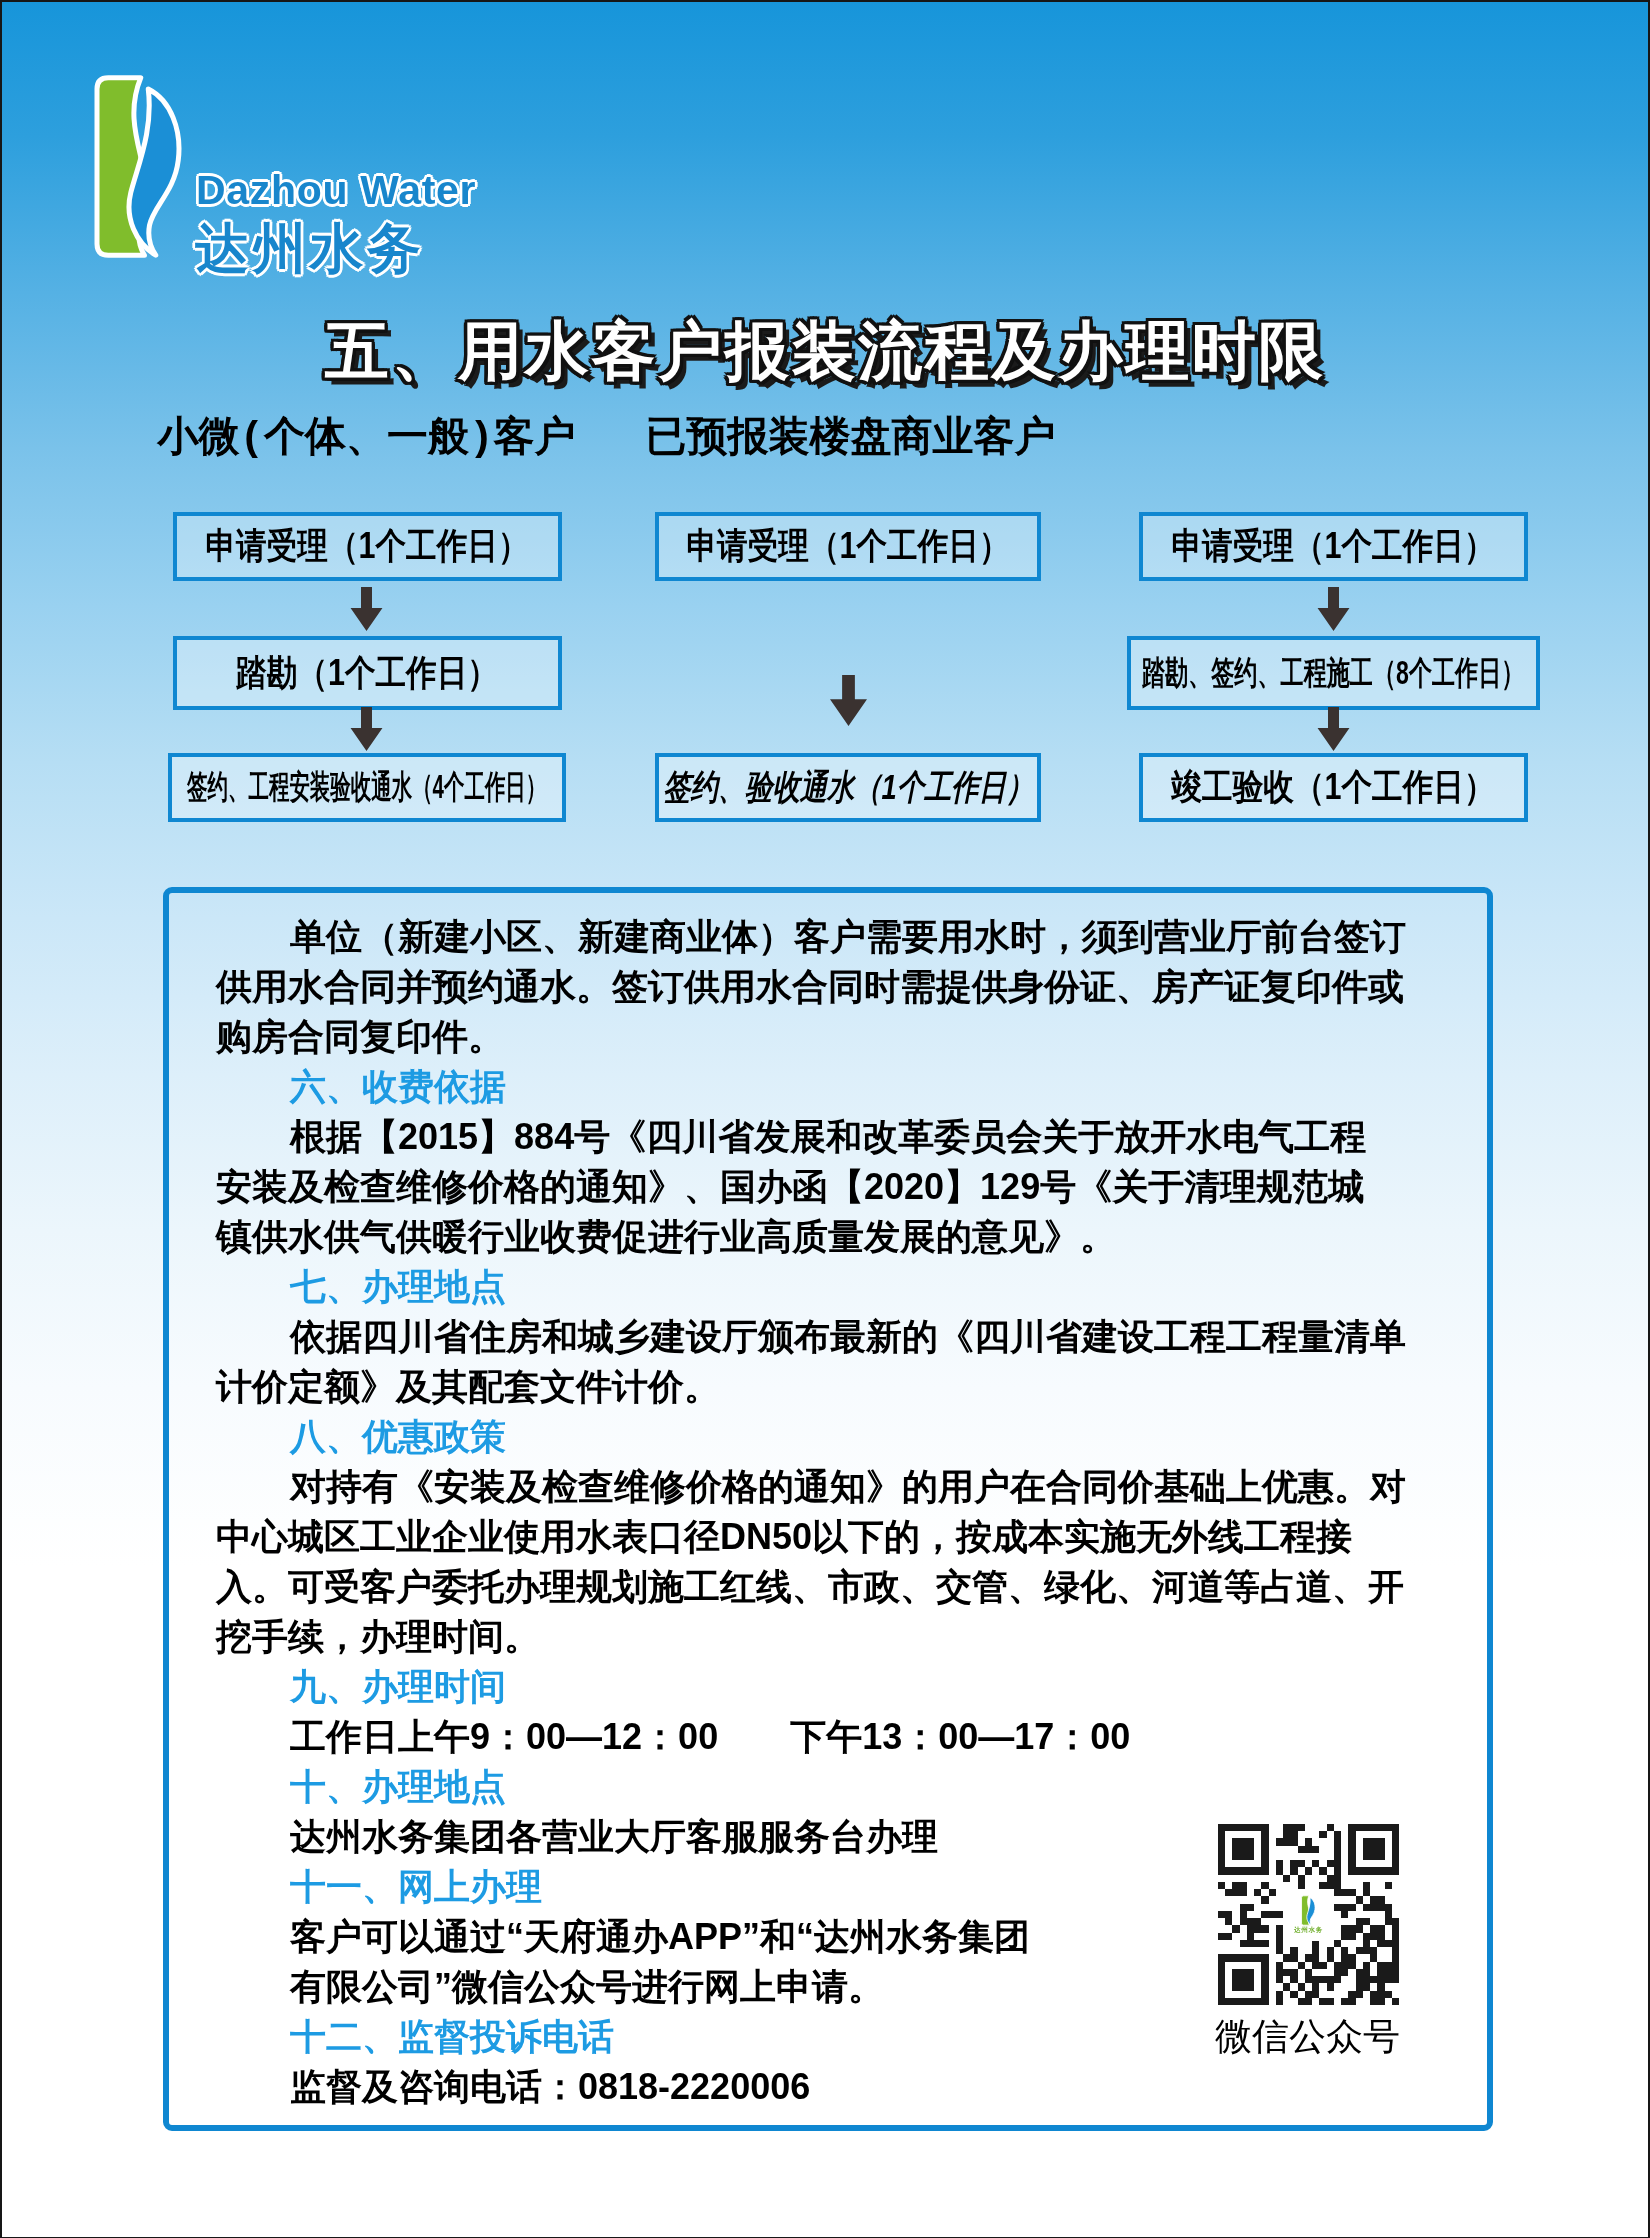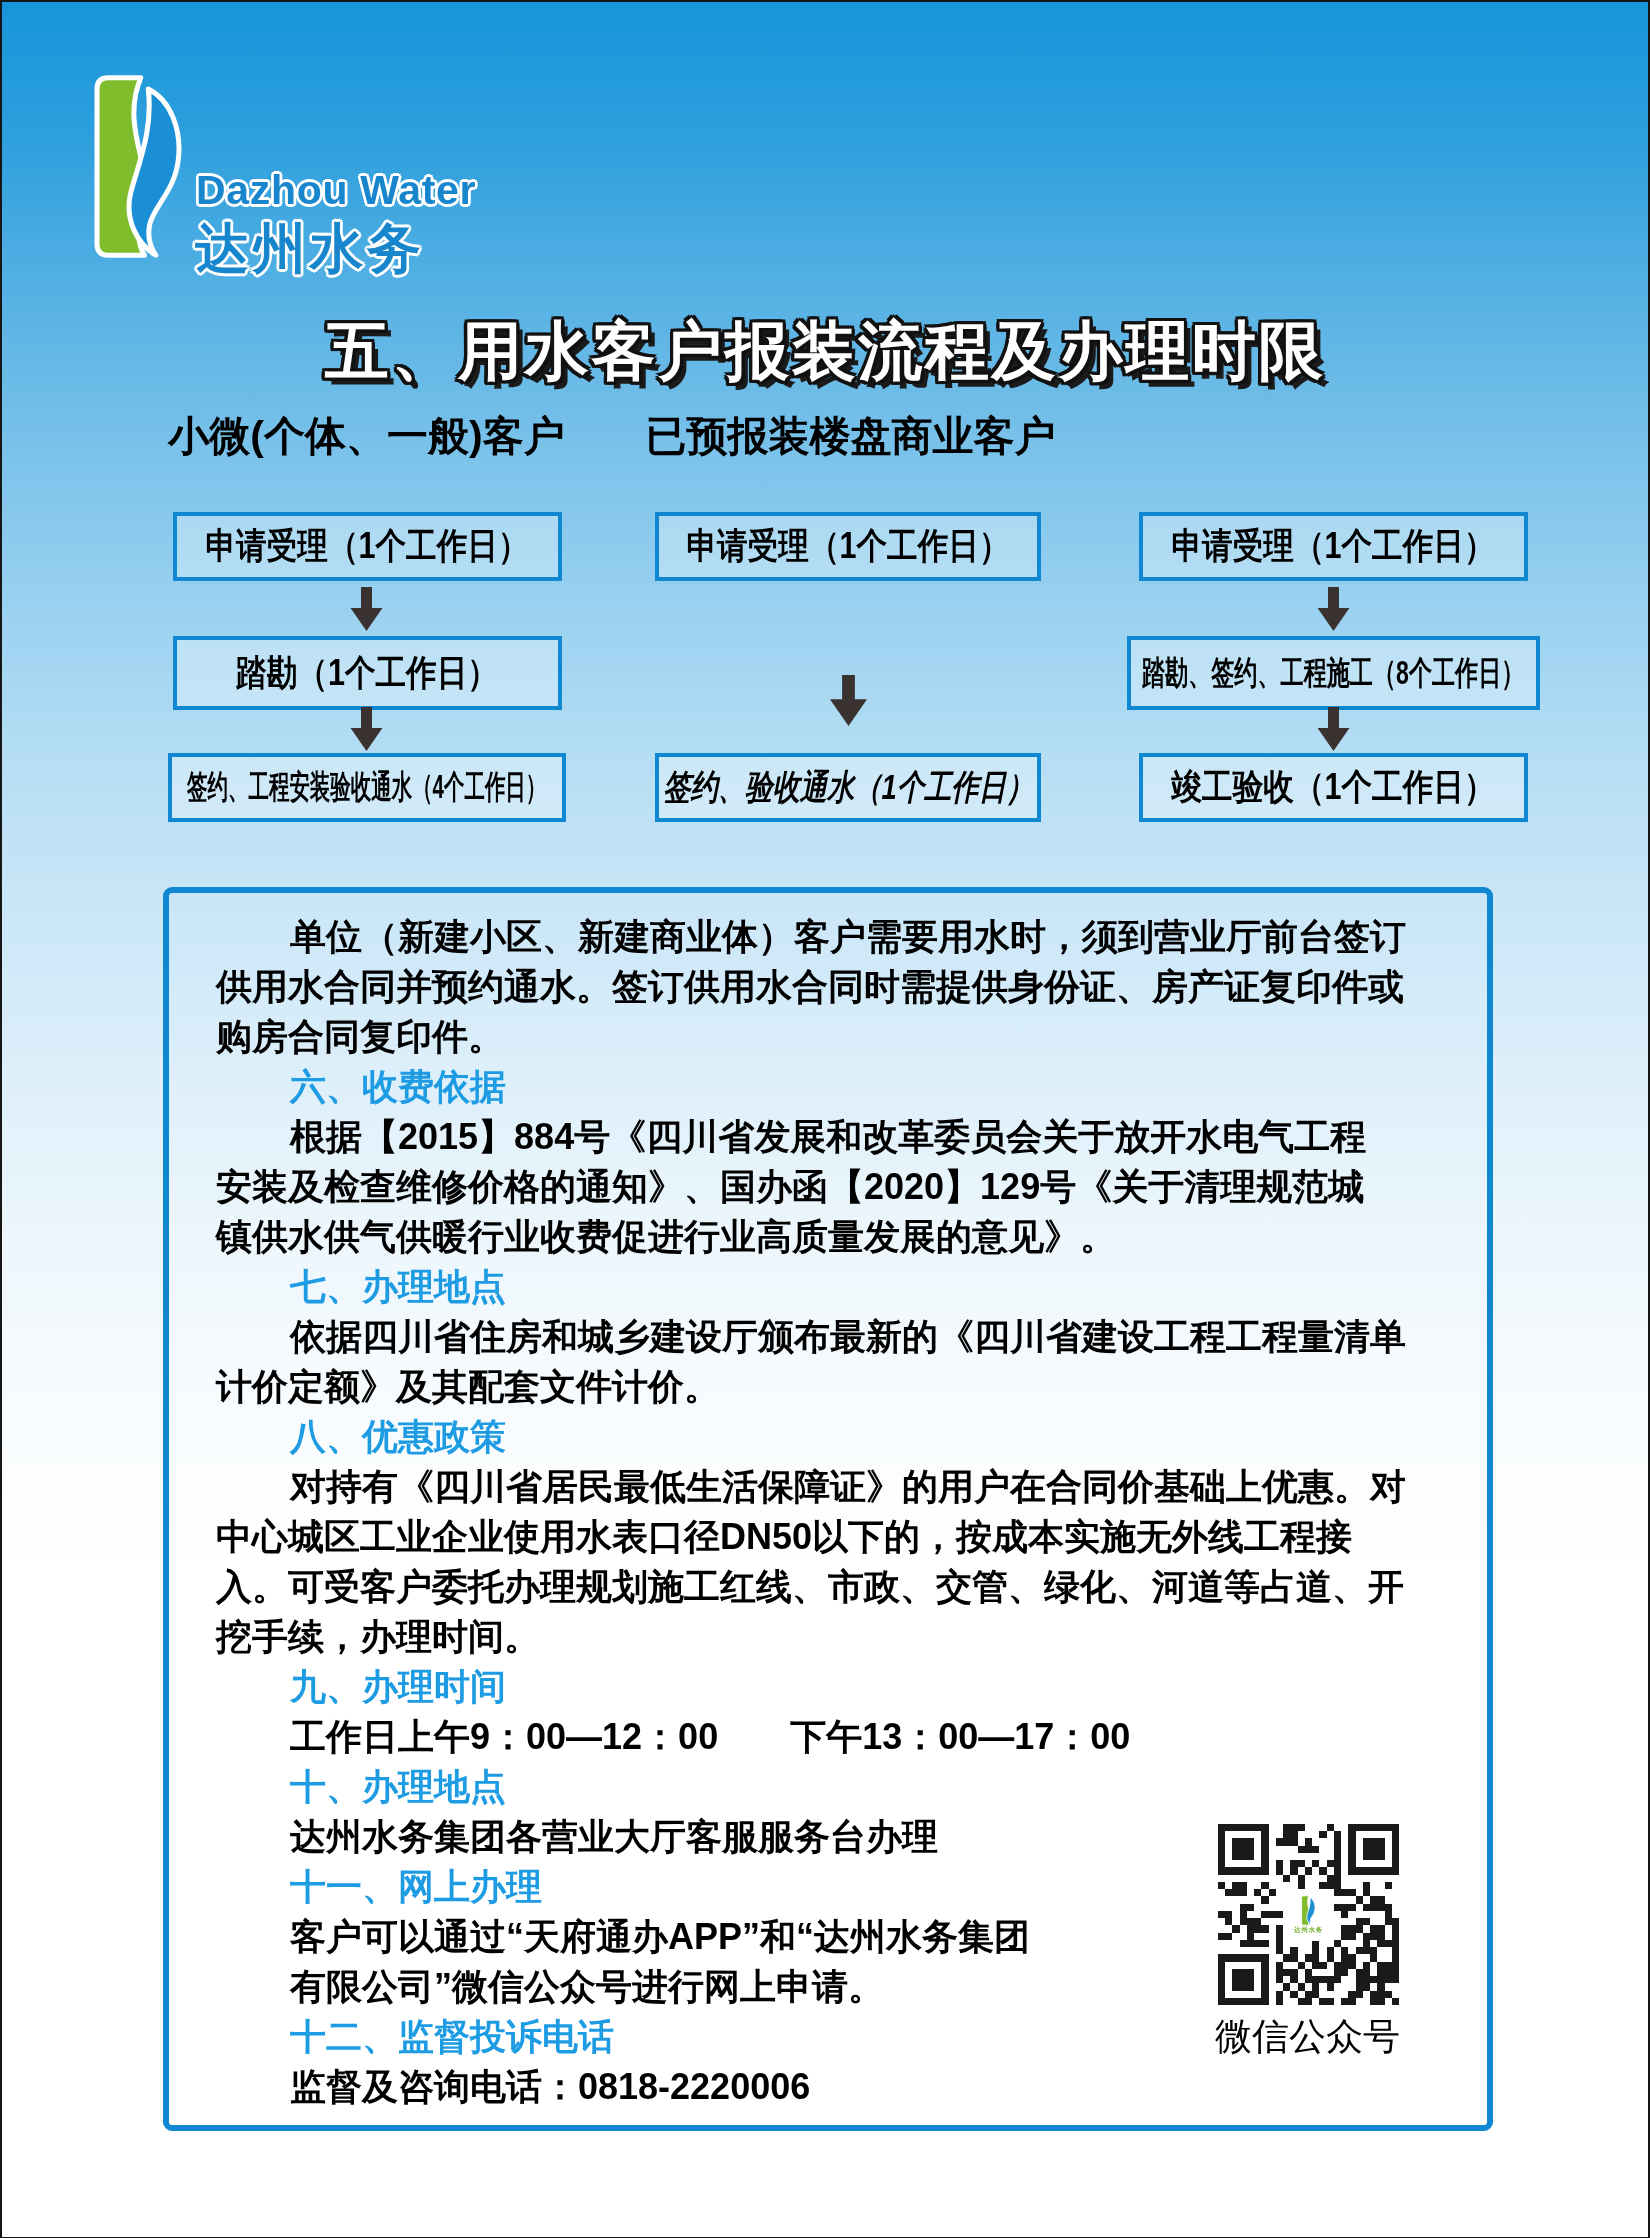--- a/index.html
+++ b/index.html
@@ -87,21 +87,21 @@
 
   <svg class="logo-icon" viewBox="0 0 160 300">
     <path d="M34,8 Q16,8 16,26 V274 Q16,292 34,292 H92 C70,258 96,224 94,180 C92,132 58,76 86,8 Z" fill="#80bd2c" stroke="#ffffff" stroke-width="8" stroke-linejoin="round"></path>
     <path d="M98,26 C134,44 152,92 146,140 C140,190 106,214 100,244 C96,266 102,280 110,292 C78,272 60,232 70,192 C82,146 106,92 98,26 Z" fill="#1b8fd6" stroke="#ffffff" stroke-width="8" stroke-linejoin="round"></path>
   </svg>
   <div class="brand-en">Dazhou Water</div>
   <div class="brand-cn">达州水务</div>
 
   <div class="title">五、用水客户报装流程及办理时限</div>
 
-  <div class="col-head" style="left:132px;">小微(个体、一般)客户</div>
+  <div class="col-head" style="left:132px;font-family:Liberation Mono, monospace;">小微(个体、一般)客户</div>
   <div class="col-head" style="left:616px;">已预报装楼盘商业客户</div>
 
   <div class="flow-box" style="left:171px;top:510px;width:389px;height:69px;">
     <span>申请受理（1个工作日）</span>
   </div>
   <div class="arrow" style="left:346px;top:585px;">
     <svg viewBox="0 0 58 80">
         <path d="M19,0 H39 V38 H58 L29,80 L0,38 H19 Z" fill="currentColor"></path>
       </svg>
   </div>
@@ -157,21 +157,21 @@
     <div class="line head ind">六、收费依据</div>
     <div class="line ind">根据【2015】884号《四川省发展和改革委员会关于放开水电气工程</div>
     <div class="line">安装及检查维修价格的通知》、国办函【2020】129号《关于清理规范城</div>
     <div class="line">镇供水供气供暖行业收费促进行业高质量发展的意见》。</div>
 
     <div class="line head ind">七、办理地点</div>
     <div class="line ind">依据四川省住房和城乡建设厅颁布最新的《四川省建设工程工程量清单</div>
     <div class="line">计价定额》及其配套文件计价。</div>
 
     <div class="line head ind">八、优惠政策</div>
-    <div class="line ind">对持有《四川省居民最低生活保障证》的用户在合同价基础上优惠。对</div>
+    <div class="line ind">对持有《安装及检查维修价格的通知》的用户在合同价基础上优惠。对</div>
     <div class="line">中心城区工业企业使用水表口径DN50以下的，按成本实施无外线工程接</div>
     <div class="line">入。可受客户委托办理规划施工红线、市政、交管、绿化、河道等占道、开</div>
     <div class="line">挖手续，办理时间。</div>
 
     <div class="line head ind">九、办理时间</div>
     <div class="line ind">工作日上午9：00—12：00　　下午13：00—17：00</div>
 
     <div class="line head ind">十、办理地点</div>
     <div class="line ind">达州水务集团各营业大厅客服服务台办理</div>
 

